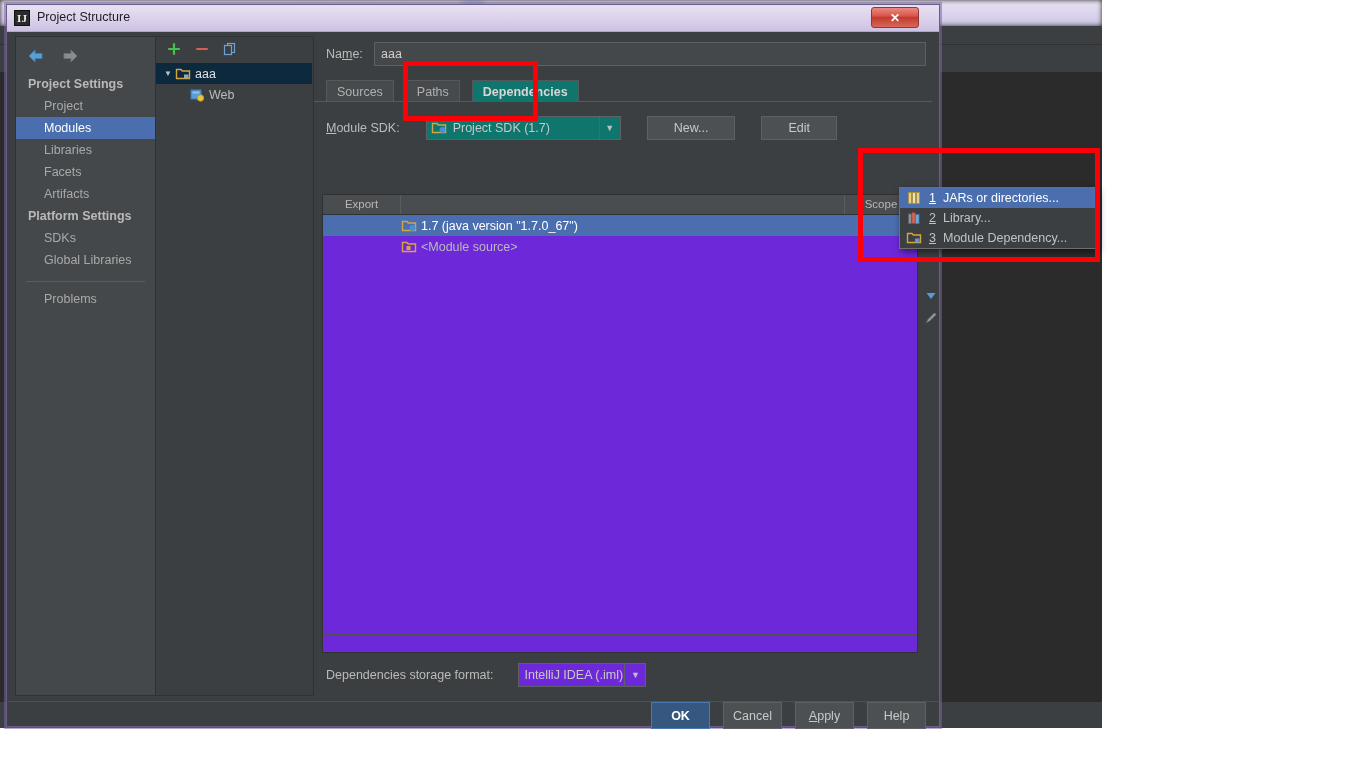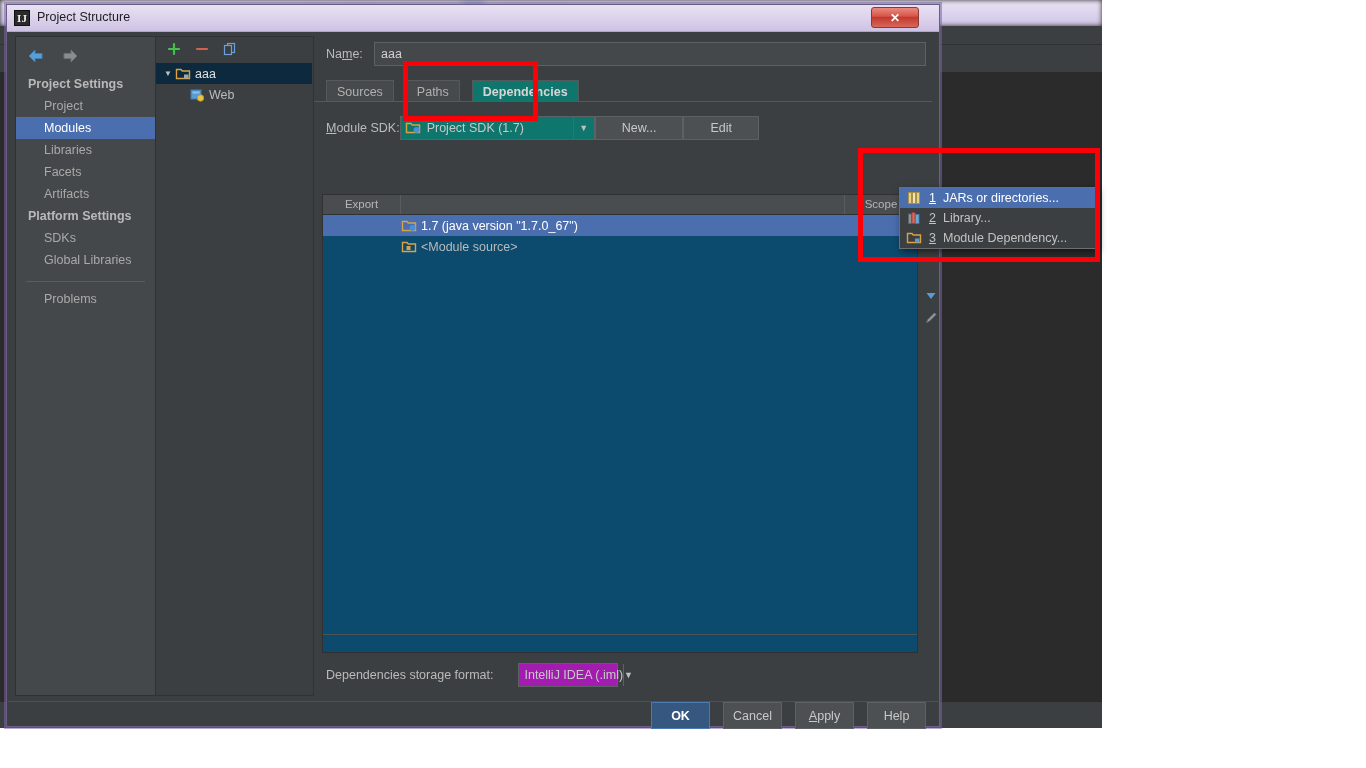--- a/index.html
+++ b/index.html
@@ -234,21 +234,21 @@
     color: #d6d6d6;
     font-weight: bold;
   }
   #tab-underline {
     position: absolute; left: 0; top: 65px;
     width: 618px; height: 1px; background: #56595b;
   }
 
   #sdk-row {
     position: absolute; left: 12px; top: 80px;
-    display: flex; align-items: center; gap: 0;
+    display: flex; align-items: center; gap: 26px;
   }
   #sdk-label { font-size: 12.5px; color: #bbbbbb; }
   #sdk-label u { text-decoration: underline; }
   #sdk-combo {
     width: 195px; height: 24px;
     background: #0f766e;
     border: 1px solid #5e6164;
     display: flex; align-items: center;
     box-sizing: border-box;
     cursor: pointer;
@@ -274,21 +274,21 @@
     font-size: 12.5px;
     font-family: "Liberation Sans", sans-serif;
     box-sizing: border-box;
     cursor: pointer;
   }
 
   
   #dep-table {
     position: absolute; left: 8px; top: 158px;
     width: 596px; height: 459px;
-    background: #0c4a6e;
+    background: #6d28d9;
     border: 1px solid #2f3133;
     box-sizing: border-box;
   }
   #dep-header {
     position: absolute; left: 0; top: 0;
     width: 594px; height: 19px;
     background: #4a4d4f;
     border-bottom: 1px solid #2f3133;
     display: flex; align-items: center;
   }
@@ -354,25 +354,25 @@
   .popup-icon { width: 16px; height: 16px; margin-right: 7px; }
   .popup-num { width: 14px; text-decoration: underline; }
 
   
   #storage-row {
     position: absolute; left: 12px; top: 627px;
     display: flex; align-items: center; gap: 25px;
   }
   #storage-label { font-size: 12.5px; color: #bbbbbb; }
   #storage-combo {
-    width: 100px; height: 24px;
-    background: #a21caf;
+    width: 128px; height: 24px;
+    background: #6d28d9;
     border: 1px solid #5e6164;
     display: flex; align-items: center;
-    box-sizing: border-box; cursor: pointer;
+    box-sizing: border-box; cursor: pointer; justify-content: flex-end;
   }
   #storage-combo-text {
     flex: 1; font-size: 12.5px; color: #c8c8c8; padding-left: 5px;
     white-space: nowrap;
   }
 
   
   #bottom-sep {
     position: absolute; left: 0; top: 669px;
     width: 930px; height: 1px; background: #4f5254;

